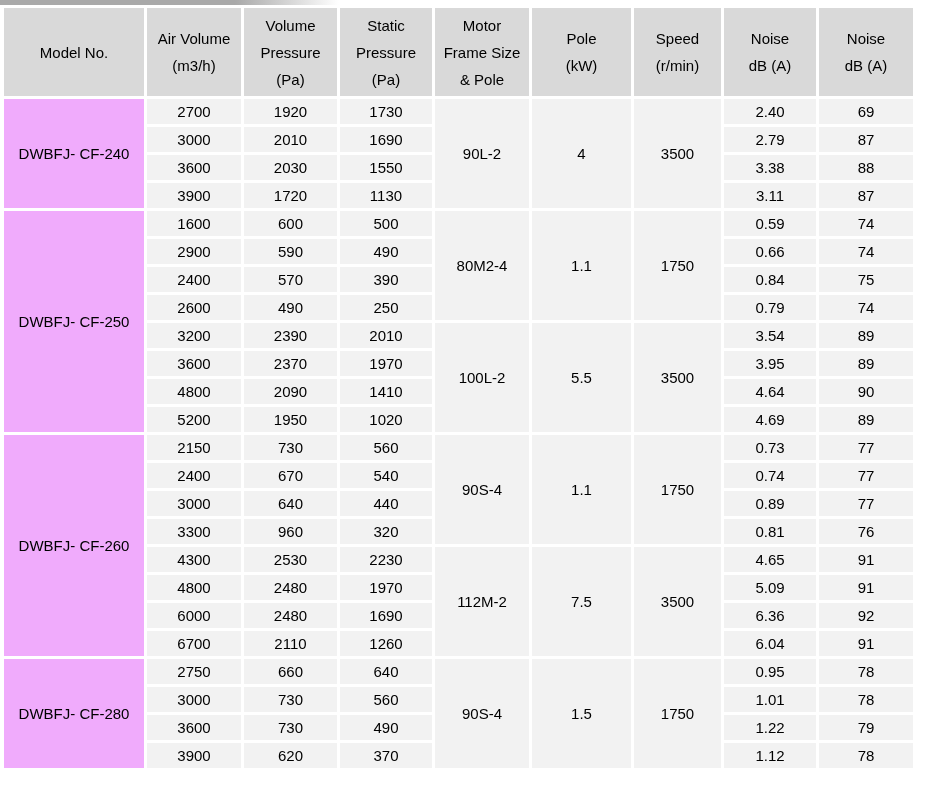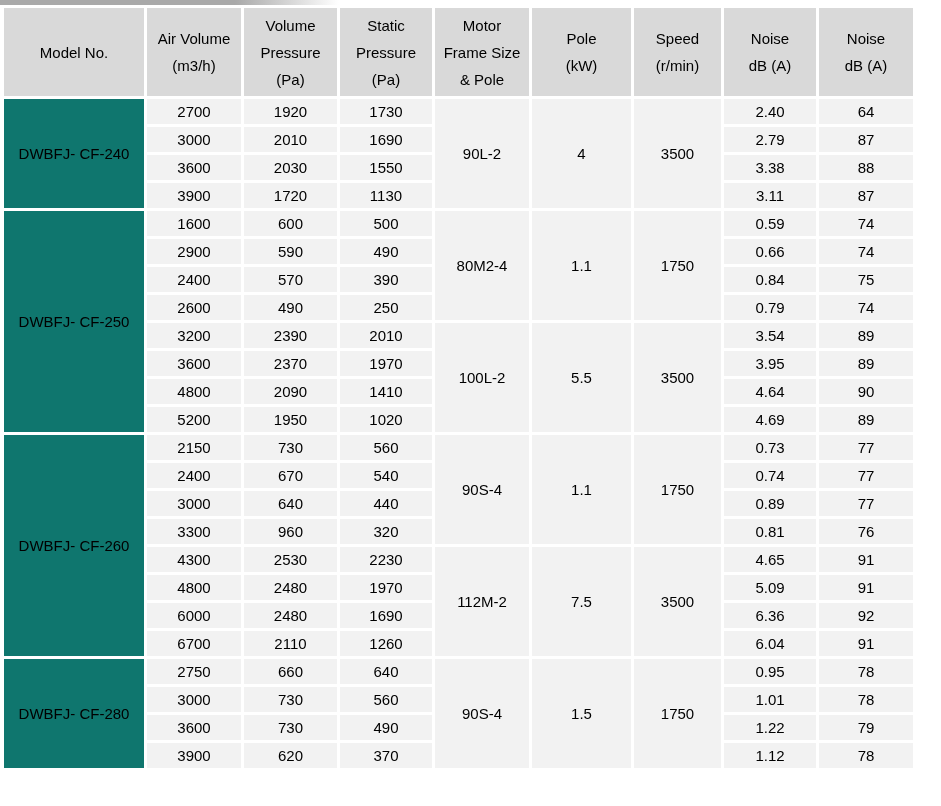--- a/index.html
+++ b/index.html
@@ -49,21 +49,21 @@
     height: 88px;
   }
   thead th .hline {
     line-height: 27px;
   }
   tbody td {
     background: #f2f2f2;
     height: 25px;
   }
   tbody td.model {
-    background: #0f766e;
+    background: #f0abfc;
   }
 </style>
 </head>
 <body>
 
 <div class="page">
   <div class="top-strip"></div>
 
   <table class="perf">
     <colgroup>
@@ -122,21 +122,21 @@
     <tbody>
         <tr>
           <td class="model" rowspan="4">DWBFJ- CF-240</td>
           <td>2700</td>
           <td>1920</td>
           <td>1730</td>
           <td rowspan="4">90L-2</td>
           <td rowspan="4">4</td>
           <td rowspan="4">3500</td>
           <td>2.40</td>
-          <td>64</td>
+          <td>69</td>
         </tr>
         <tr>
           <td>3000</td>
           <td>2010</td>
           <td>1690</td>
           <td>2.79</td>
           <td>87</td>
         </tr>
         <tr>
           <td>3600</td>

